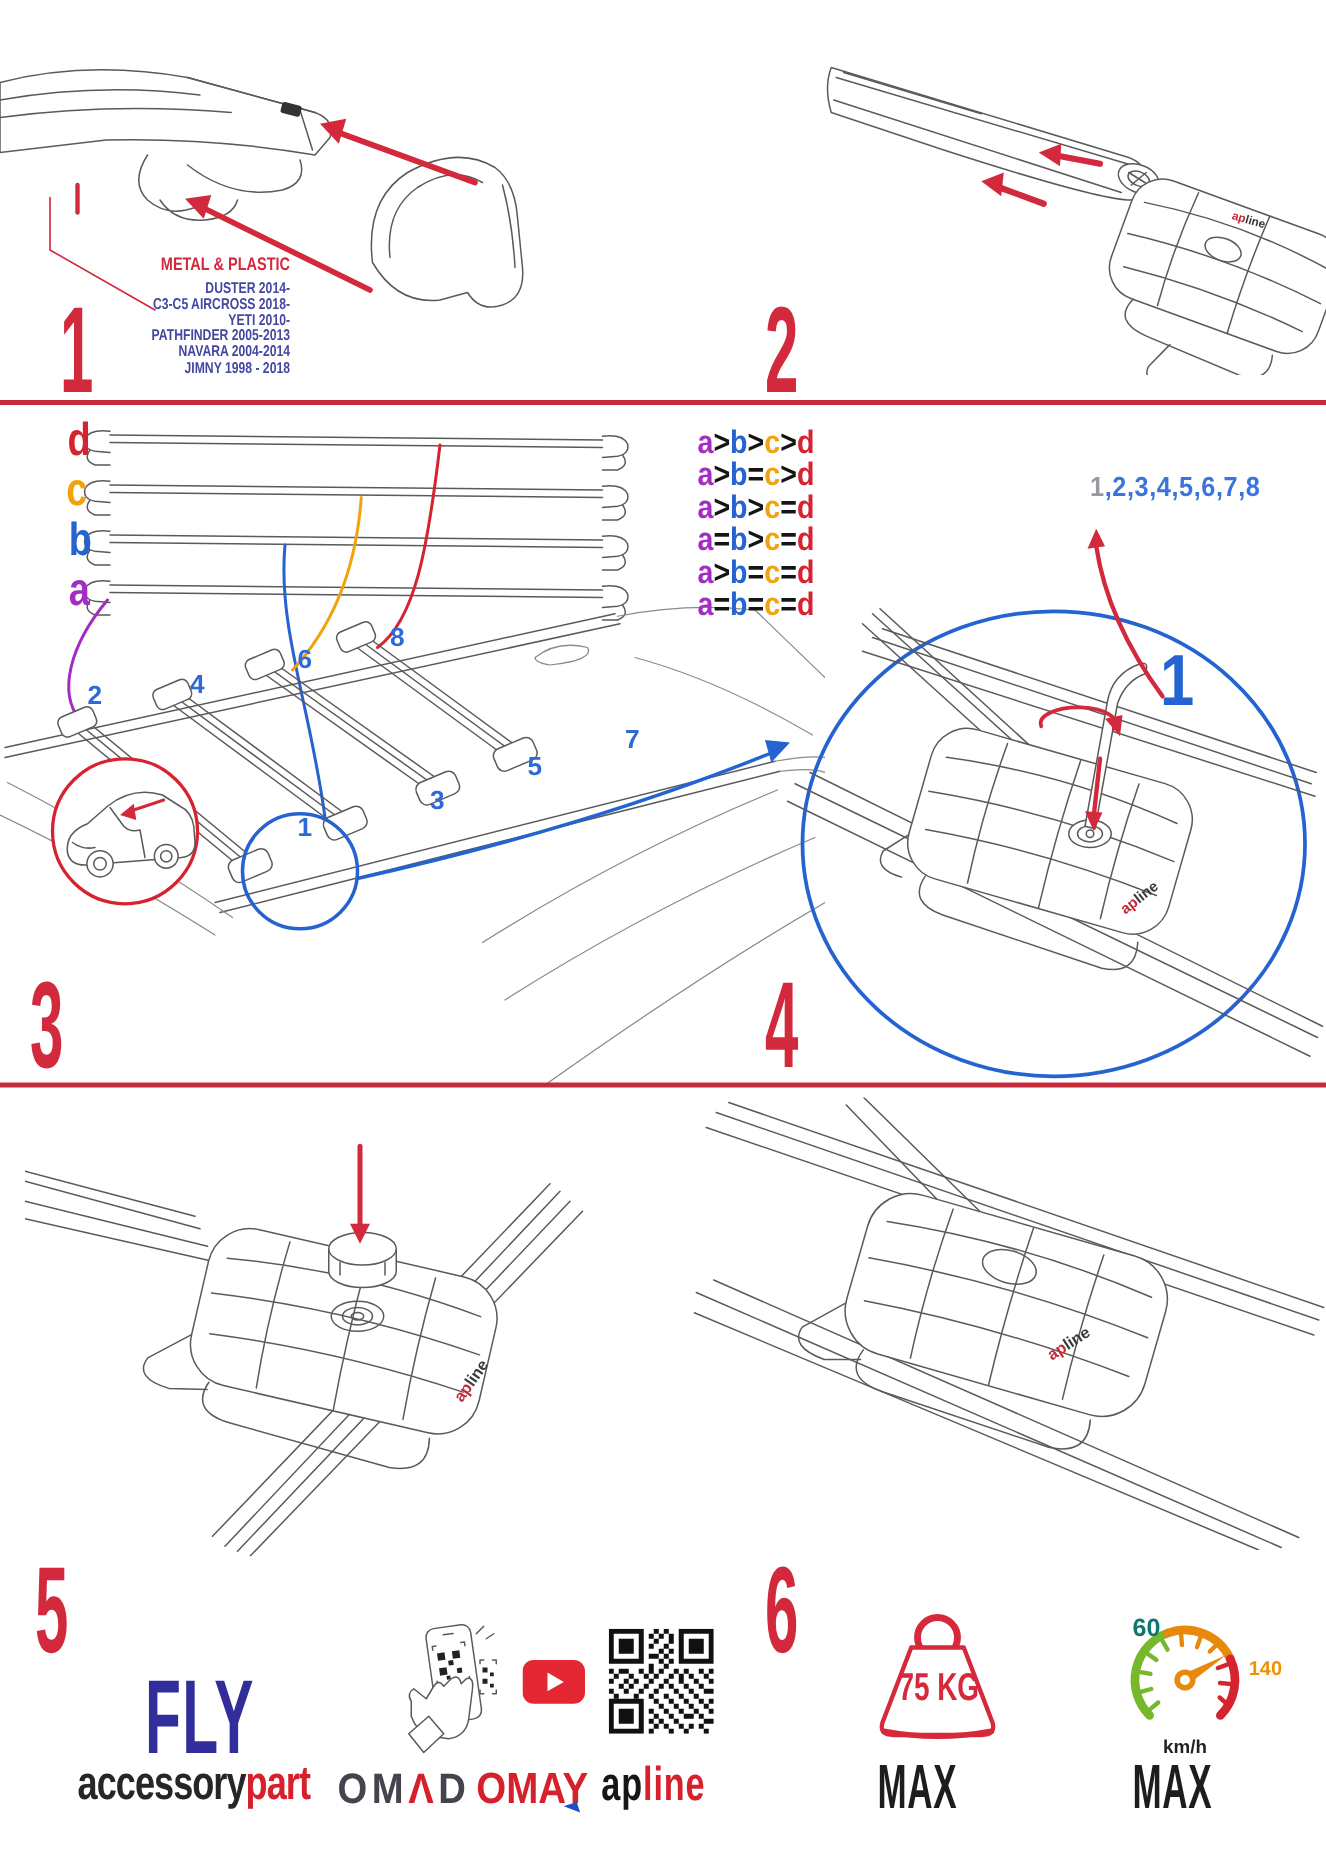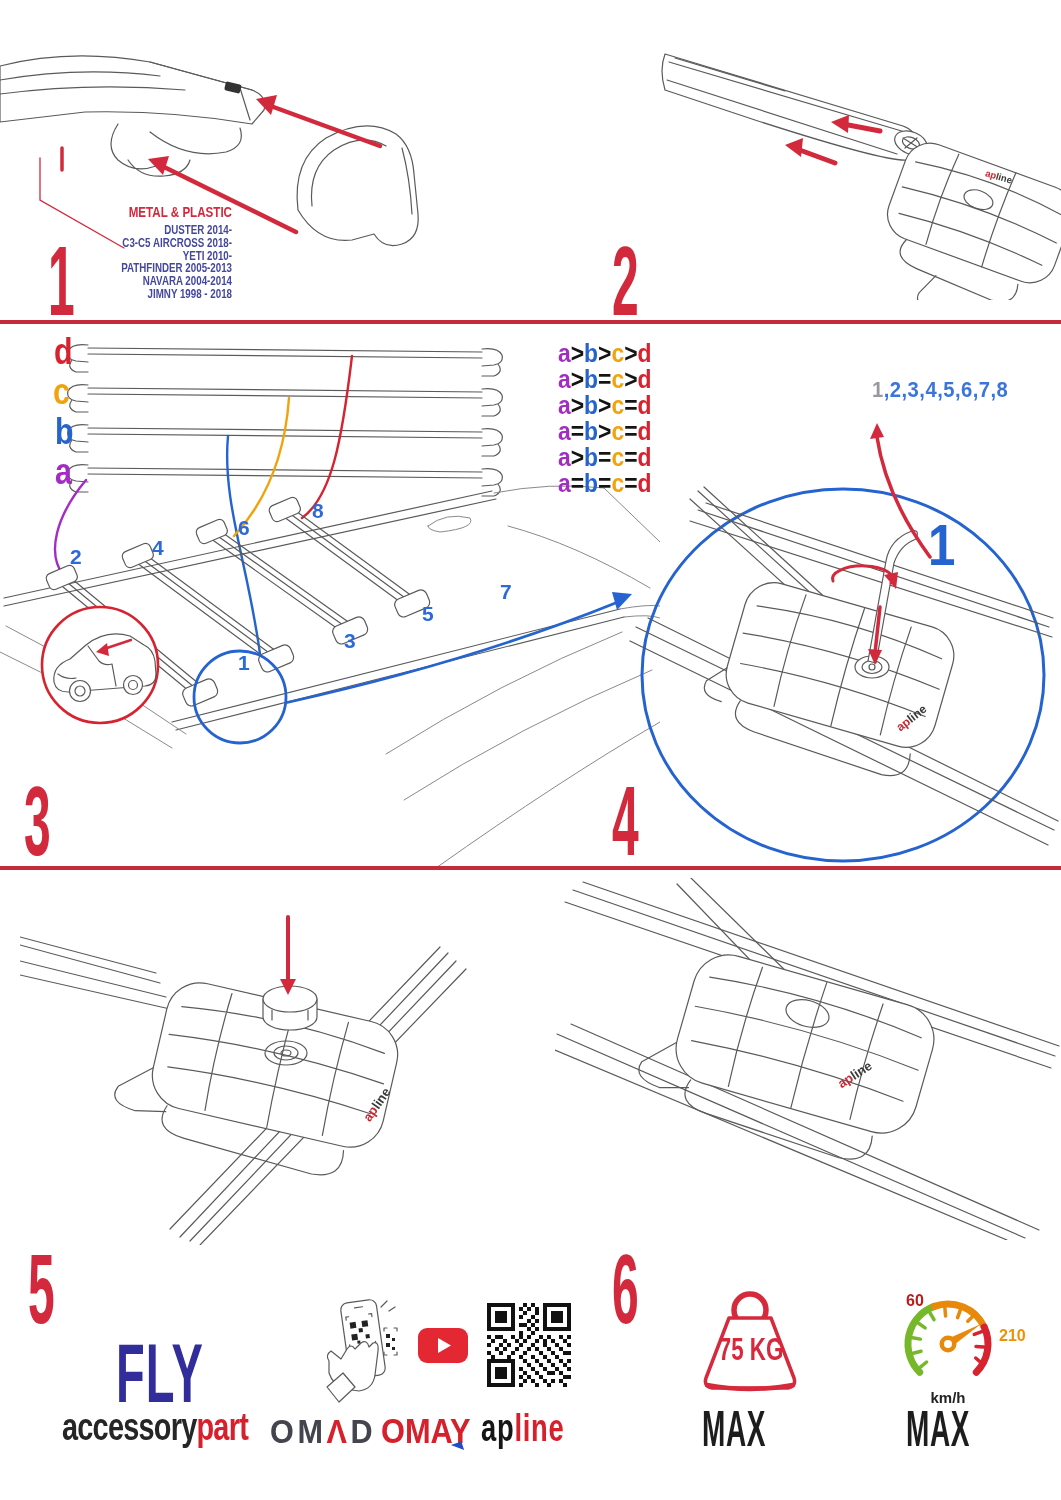--- a/index.html
+++ b/index.html
@@ -44,21 +44,21 @@
         transform:scale(.88,1);transform-origin:left top;letter-spacing:0px;}
   .omay-tri{position:absolute;left:452px;top:1443px;width:0;height:0;border-left:11px solid transparent;
         border-top:9px solid #1f4ec4;transform:rotate(-18deg);}
   .apline-f{position:absolute;left:481px;top:1409px;font-size:38px;font-weight:700;line-height:1;
         transform:scale(.72,1);transform-origin:left top;letter-spacing:1px;white-space:nowrap;}
   .apline-f .ap{color:#161616}.apline-f .ln2{color:#d6202c}
   .kg{position:absolute;left:690px;top:1332px;width:122px;text-align:center;font-size:31px;font-weight:700;
       color:#d6293b;transform:scale(.72,1);transform-origin:center top;white-space:nowrap;}
   .maxw{position:absolute;font-size:50px;font-weight:700;color:#1d1d1d;line-height:1;
         transform:scale(.56,1);transform-origin:left top;letter-spacing:1px;}
-  .gauge-lo{position:absolute;left:906px;top:1293px;font-size:16px;font-weight:700;color:#b91c1c;line-height:1;}
+  .gauge-lo{position:absolute;left:906px;top:1293px;font-size:20px;font-weight:700;color:#0f766e;line-height:1;}
   .gauge-hi{position:absolute;left:999px;top:1328px;font-size:16px;font-weight:700;color:#ef9104;line-height:1;}
   .gauge-unit{position:absolute;left:916px;top:1390px;width:64px;text-align:center;font-size:15px;
         font-weight:700;color:#222;line-height:1;}
 </style>
 </head>
 <body>
 
 <div id="canvas">
 
   <svg style="left:0;top:28px" width="530" height="285" viewBox="0 0 530 285">
@@ -356,17 +356,17 @@
       <path d="M87.5,28.7 L81.8,34.2" stroke="#e8890c"></path>
       <path d="M95.8,44.7 L88.3,47.4" stroke="#d6232f"></path>
       <path d="M97.8,60.1 L90.0,59.4" stroke="#d6232f"></path>
       <path d="M96.6,77.0 L89.7,71.0" stroke="#d6232f"></path>
     </g>
     <polygon points="59,53 64,61 95,37" fill="#e8890c"></polygon>
     <circle cx="62" cy="57" r="8.5" fill="#e8890c"></circle>
     <circle cx="62" cy="57" r="4" fill="#ffffff"></circle>
   </svg>
   <div class="gauge-lo">60</div>
-  <div class="gauge-hi">210</div>
+  <div class="gauge-hi">140</div>
   <div class="gauge-unit">km/h</div>
   <div class="maxw" style="left:906px;top:1404px">MAX</div>
 
 </div>
 
 </body></html>

